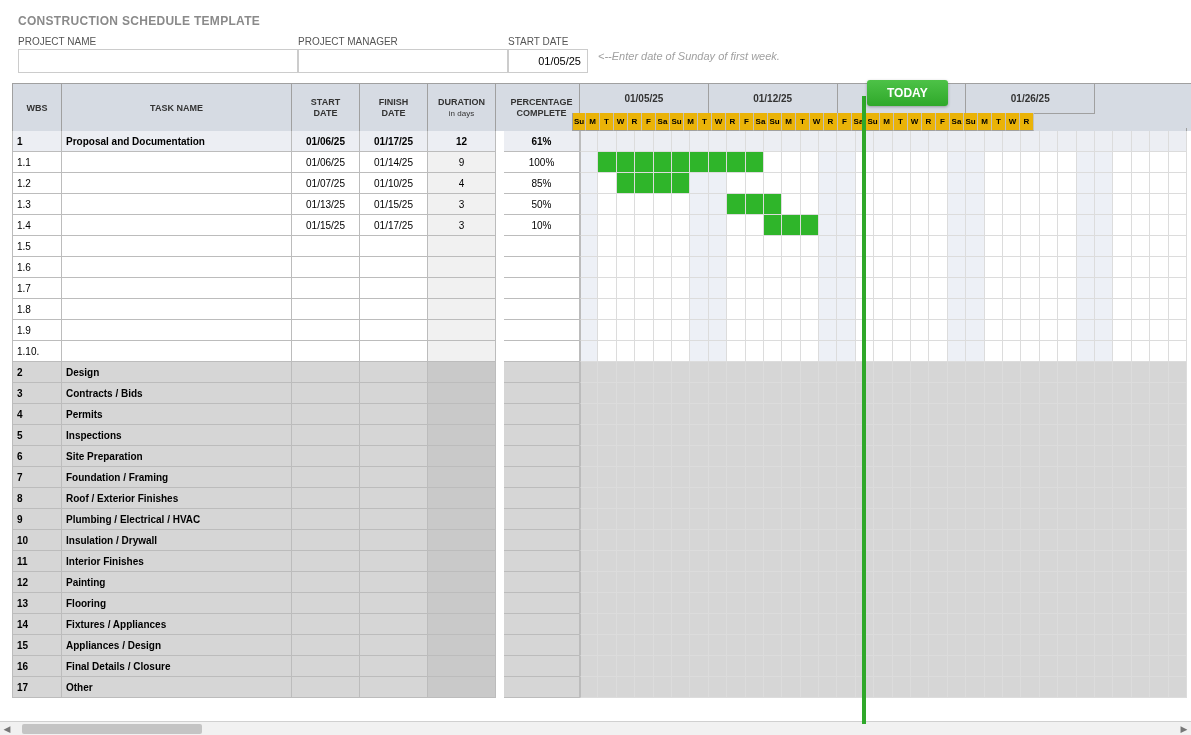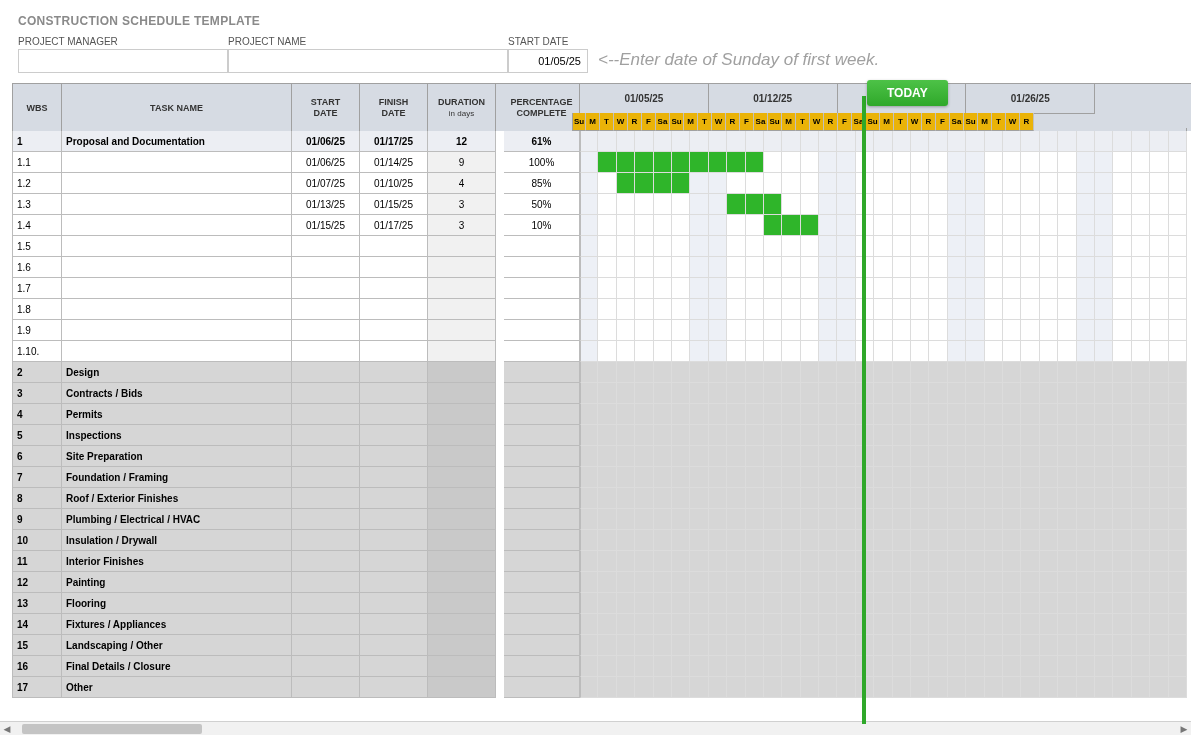--- a/index.html
+++ b/index.html
@@ -36,21 +36,21 @@
   .meta-input {
     border: 1px solid #ccc;
     height: 24px;
     padding: 2px 6px;
     font-size: 11px;
     background: #fff;
   }
   .meta-hint {
     font-style: italic;
     color: #a0a0a0;
-    font-size: 17px;
+    font-size: 11px;
     margin-left: 10px;
     margin-top: 14px;
   }
   .today-badge {
     position: absolute;
     top: 80px;
     left: 867px;
     background: linear-gradient(#4dc247, #2fa82a);
     color: #fff;
     font-weight: bold;
@@ -188,26 +188,26 @@
     display: flex; align-items: center; justify-content: center;
     font-size: 9px; color: #777;
   }
 </style>
 </head>
 <body>
 
 <div class="page-title">CONSTRUCTION SCHEDULE TEMPLATE</div>
 
 <div class="meta-row">
+  <div class="meta-group" style="width:280px;">
+    <span class="meta-label">PROJECT NAME</span>
+    <input class="meta-input" value="" style="">
+  </div>
   <div class="meta-group" style="width:210px;">
     <span class="meta-label">PROJECT MANAGER</span>
-    <input class="meta-input" value="" style="">
-  </div>
-  <div class="meta-group" style="width:280px;">
-    <span class="meta-label">PROJECT NAME</span>
     <input class="meta-input" value="" style="">
   </div>
   <div class="meta-group" style="width:80px;">
     <span class="meta-label">START DATE</span>
     <input class="meta-input" style="text-align: right;" value="01/05/25">
   </div>
   <span class="meta-hint">&lt;--Enter date of Sunday of first week.</span>
 </div>
 
 <div class="today-badge">TODAY</div>
@@ -1262,21 +1262,21 @@
         <div class="day-cell"></div>
         <div class="day-cell"></div>
         <div class="day-cell"></div>
         <div class="day-cell"></div>
         <div class="day-cell"></div>
         <div class="day-cell"></div>
         <div class="day-cell"></div>
       </div>
       <div class="row section">
         <div class="cell wbs-col">15</div>
-        <div class="cell task-col">Landscaping / Other</div>
+        <div class="cell task-col">Appliances / Design</div>
         <div class="cell date-col"></div>
         <div class="cell date-col"></div>
         <div class="cell dur-col"></div>
         <div class="cell pct-col"></div>
         <div class="day-cell first"></div>
         <div class="day-cell"></div>
         <div class="day-cell"></div>
         <div class="day-cell"></div>
         <div class="day-cell"></div>
         <div class="day-cell"></div>

